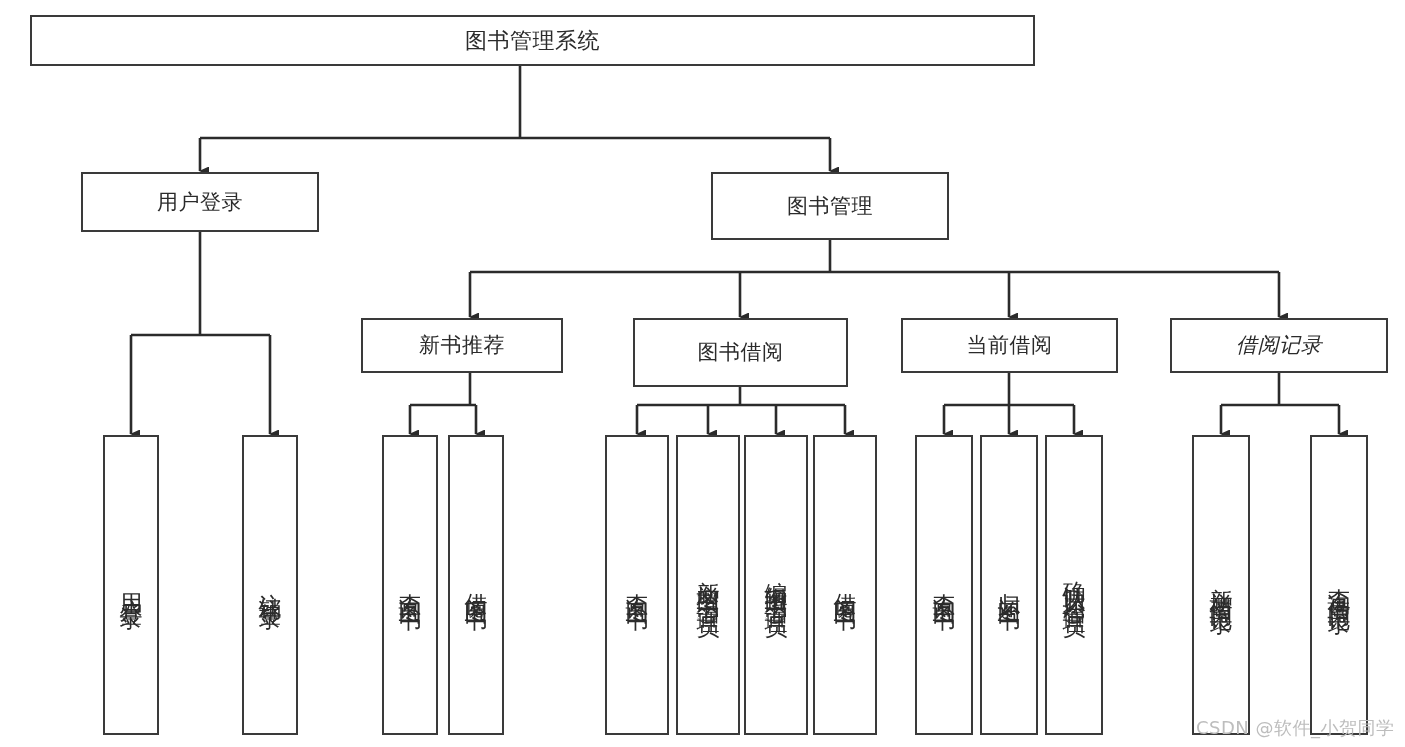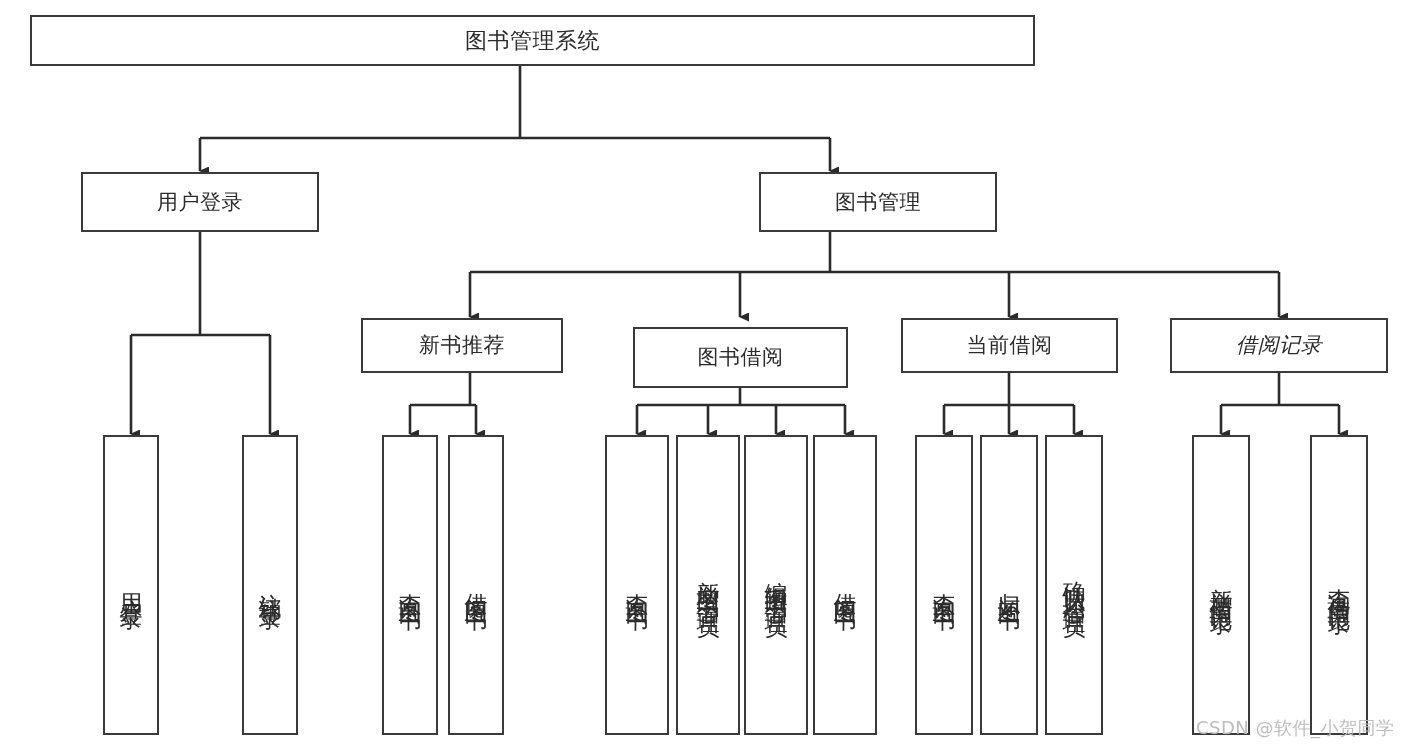--- a/index.html
+++ b/index.html
@@ -122,27 +122,27 @@
       </g>
   </svg>
 
   <div id="nodes-layer">
       <div class="node-box horiz root" style="left: 30px; top: 15px; width: 1005px; height: 51px; border-color: rgb(58, 58, 58); background: rgb(255, 255, 255);">
         <span class="node-label" style="color: rgb(43, 43, 43);">图书管理系统</span>
       </div>
       <div class="node-box horiz" style="left: 81px; top: 172px; width: 238px; height: 60px; border-color: rgb(58, 58, 58); background: rgb(255, 255, 255);">
         <span class="node-label" style="color: rgb(43, 43, 43);">用户登录</span>
       </div>
-      <div class="node-box horiz" style="left: 711px; top: 172px; width: 238px; height: 60px; border-color: rgb(58, 58, 58); background: rgb(255, 255, 255); margin-left: 48px;">
+      <div class="node-box horiz" style="left: 711px; top: 172px; width: 238px; height: 68px; border-color: rgb(58, 58, 58); background: rgb(255, 255, 255);">
         <span class="node-label" style="color: rgb(43, 43, 43);">图书管理</span>
       </div>
       <div class="node-box horiz" style="left: 361px; top: 318px; width: 202px; height: 55px; border-color: rgb(58, 58, 58); background: rgb(255, 255, 255);">
         <span class="node-label" style="color: rgb(43, 43, 43);">新书推荐</span>
       </div>
-      <div class="node-box horiz" style="left: 633px; top: 318px; width: 215px; height: 61px; border-color: rgb(58, 58, 58); background: rgb(255, 255, 255); margin-top: 9px;">
+      <div class="node-box horiz" style="left: 633px; top: 318px; width: 215px; height: 69px; border-color: rgb(58, 58, 58); background: rgb(255, 255, 255);">
         <span class="node-label" style="color: rgb(43, 43, 43);">图书借阅</span>
       </div>
       <div class="node-box horiz" style="left: 901px; top: 318px; width: 217px; height: 55px; border-color: rgb(58, 58, 58); background: rgb(255, 255, 255);">
         <span class="node-label" style="color: rgb(43, 43, 43);">当前借阅</span>
       </div>
       <div class="node-box horiz" style="left: 1170px; top: 318px; width: 218px; height: 55px; border-color: rgb(58, 58, 58); background: rgb(255, 255, 255);">
         <span class="node-label" style="color: rgb(43, 43, 43); font-style: italic;">借阅记录</span>
       </div>
       <div class="node-box vert" style="left: 103px; top: 435px; width: 56px; height: 300px; border-color: rgb(58, 58, 58); background: rgb(255, 255, 255);">
         <span class="node-label" style="color: rgb(43, 43, 43);">用户登录</span>

